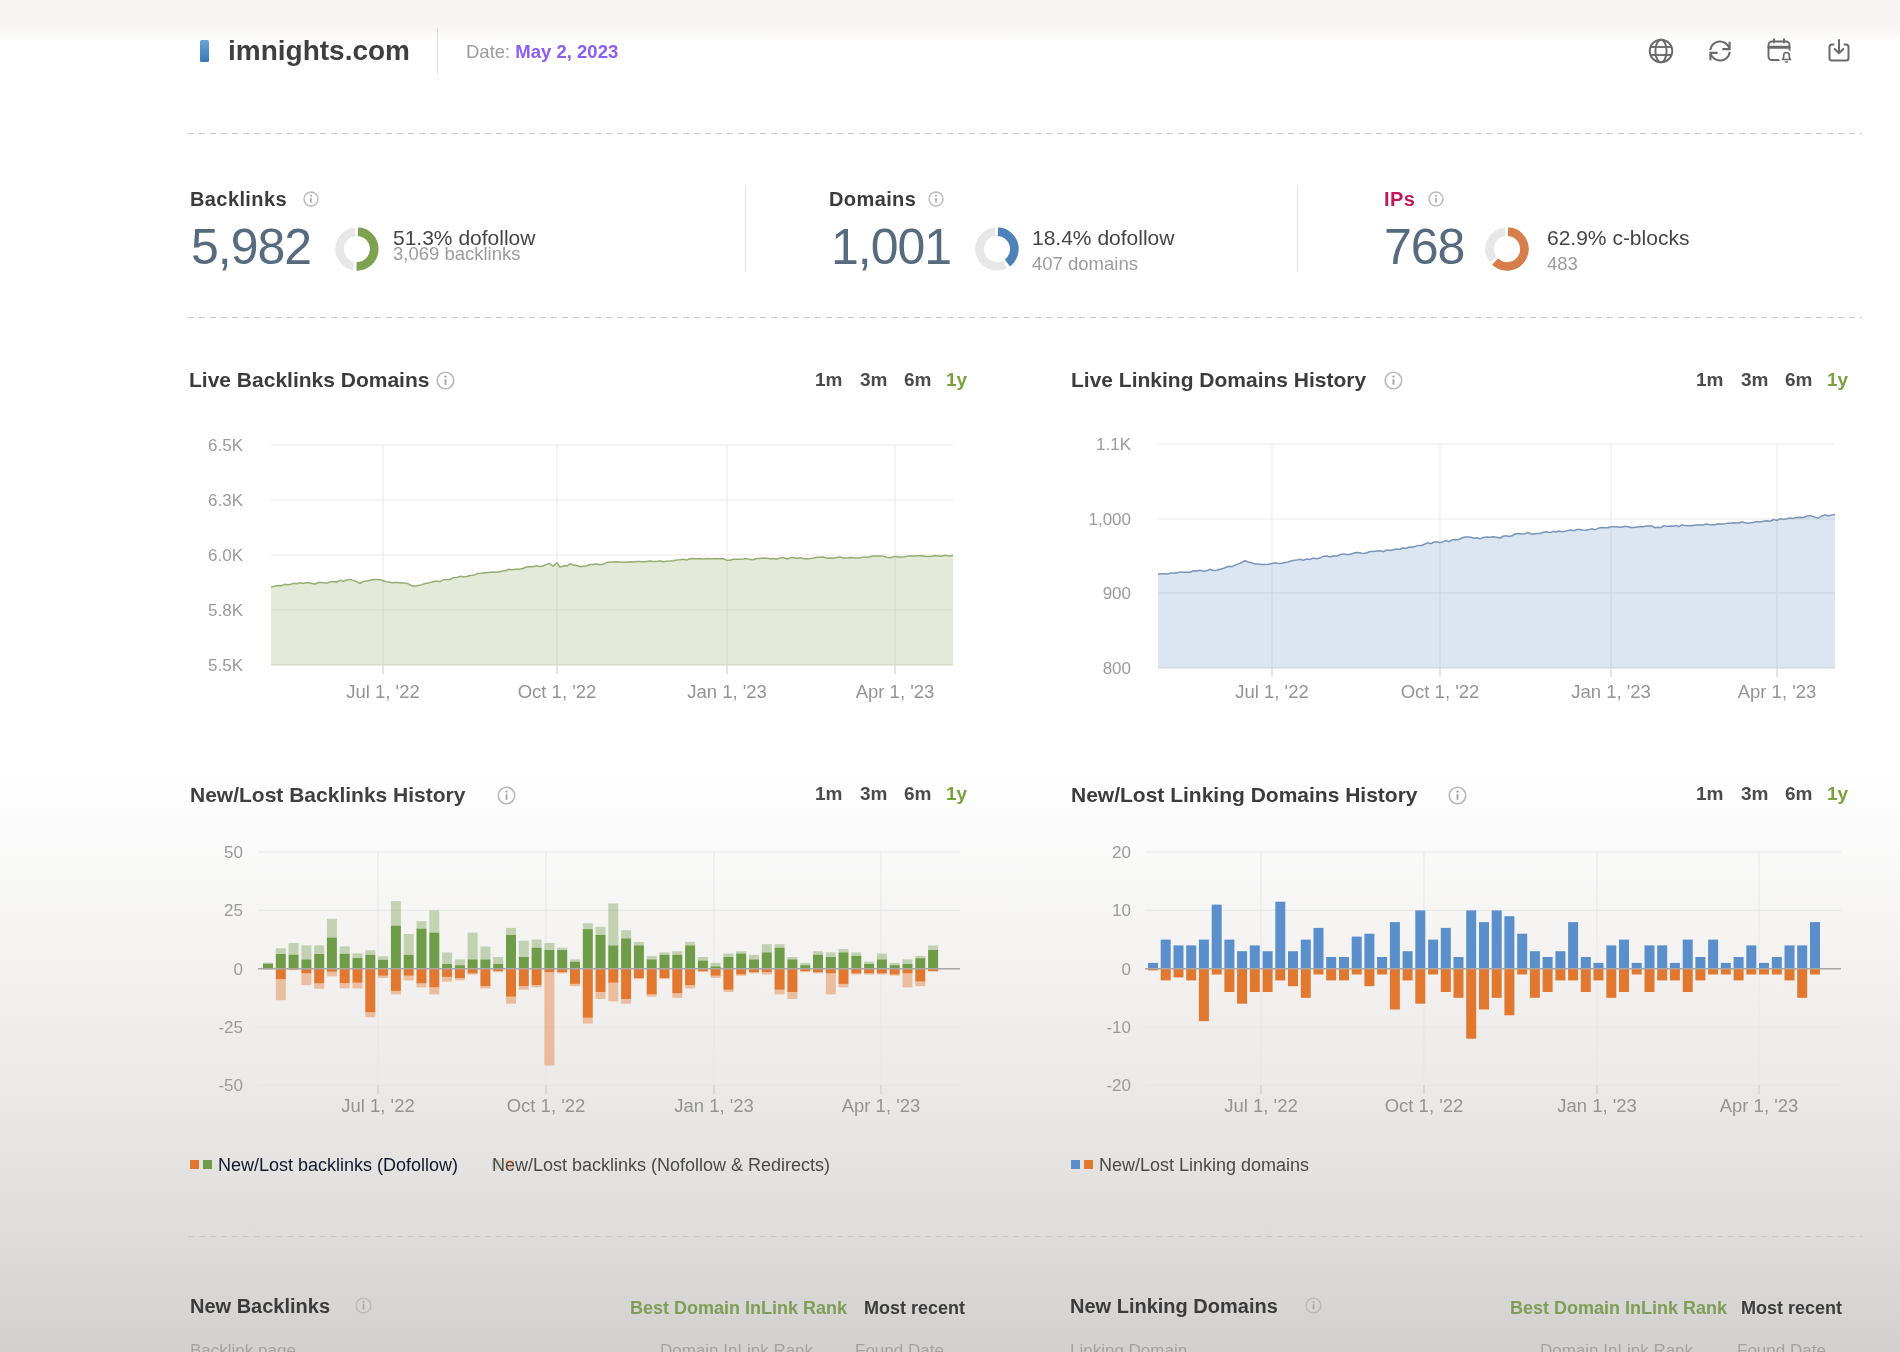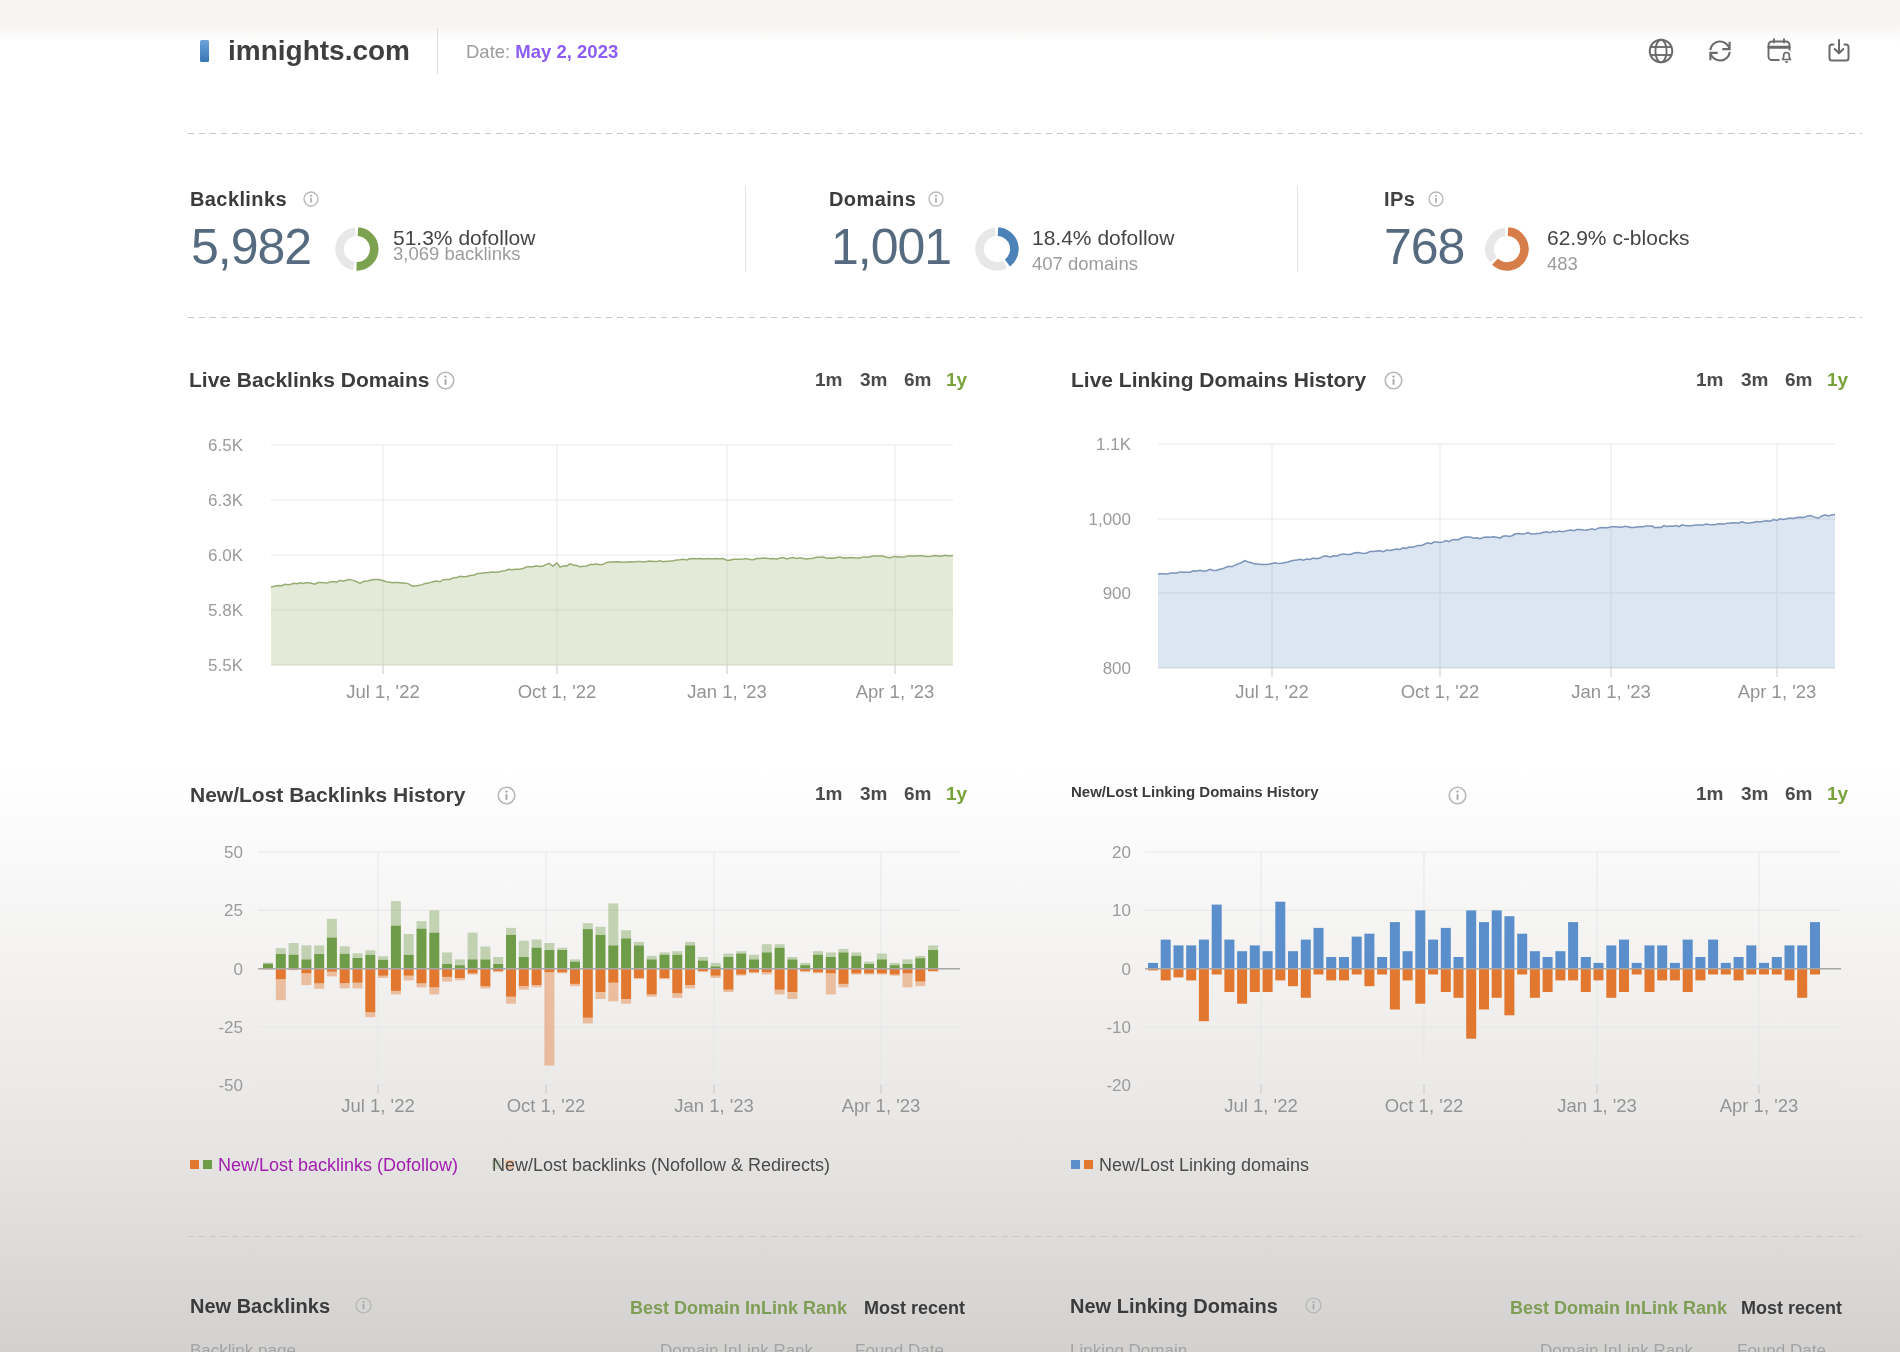--- a/index.html
+++ b/index.html
@@ -53,21 +53,21 @@
     <circle cx="10" cy="10" r="8.7" fill="none" stroke="#b9b9b9" stroke-width="1.7"></circle>
     <circle cx="10" cy="5.9" r="1.25" fill="#a8a8a8"></circle>
     <rect x="9" y="8.3" width="2" height="6.4" rx="0.9" fill="#a8a8a8"></rect>
   </svg>
 <div class="abs" style="left:829px;top:188px;font-size:20px;letter-spacing:0.4px;font-weight:bold;color:#3b3b3b">Domains</div>
 <svg style="position:absolute;left:928px;top:191px" width="16" height="16" viewBox="0 0 20 20">
     <circle cx="10" cy="10" r="8.7" fill="none" stroke="#b9b9b9" stroke-width="1.7"></circle>
     <circle cx="10" cy="5.9" r="1.25" fill="#a8a8a8"></circle>
     <rect x="9" y="8.3" width="2" height="6.4" rx="0.9" fill="#a8a8a8"></rect>
   </svg>
-<div class="abs" style="left:1384px;top:188px;font-size:20px;letter-spacing:0.4px;font-weight:bold;color:#404040">IPs</div>
+<div class="abs" style="left:1384px;top:188px;font-size:20px;letter-spacing:0.4px;font-weight:bold;color:#be185d">IPs</div>
 <svg style="position:absolute;left:1428px;top:191px" width="16" height="16" viewBox="0 0 20 20">
     <circle cx="10" cy="10" r="8.7" fill="none" stroke="#b9b9b9" stroke-width="1.7"></circle>
     <circle cx="10" cy="5.9" r="1.25" fill="#a8a8a8"></circle>
     <rect x="9" y="8.3" width="2" height="6.4" rx="0.9" fill="#a8a8a8"></rect>
   </svg>
 <div class="abs" style="left:191px;top:218px;font-size:50px;letter-spacing:-1px;color:#566b80">5,982</div>
 <div class="abs" style="left:831px;top:218px;font-size:50px;letter-spacing:-1px;color:#566b80">1,001</div>
 <div class="abs" style="left:1384px;top:218px;font-size:50px;letter-spacing:-1px;color:#566b80">768</div>
 <svg class="abs" style="left:330px;top:222px" width="54" height="54" viewBox="0 0 54 54">
     <path d="M 23.82 44.11 A 17.4 17.4 0 0 1 25.23 9.69" fill="none" stroke="#e7e7e7" stroke-width="8.6"></path>
@@ -116,21 +116,21 @@
 <div class="abs" style="left:1696px;top:783px;font-size:19px;font-weight:bold;color:#4b4b4b">1m</div>
 <div class="abs" style="left:1741px;top:783px;font-size:19px;font-weight:bold;color:#4b4b4b">3m</div>
 <div class="abs" style="left:1785px;top:783px;font-size:19px;font-weight:bold;color:#4b4b4b">6m</div>
 <div class="abs" style="left:1827px;top:783px;font-size:19px;font-weight:bold;color:#7aa23c">1y</div>
 <div class="abs" style="left:190px;top:783px;font-size:21px;font-weight:bold;color:#404040">New/Lost Backlinks History</div>
 <svg style="position:absolute;left:497px;top:786px" width="19" height="19" viewBox="0 0 20 20">
     <circle cx="10" cy="10" r="8.7" fill="none" stroke="#b9b9b9" stroke-width="1.7"></circle>
     <circle cx="10" cy="5.9" r="1.25" fill="#a8a8a8"></circle>
     <rect x="9" y="8.3" width="2" height="6.4" rx="0.9" fill="#a8a8a8"></rect>
   </svg>
-<div class="abs" style="left:1071px;top:783px;font-size:15px;font-weight:bold;color:#3c3c3c">New/Lost Linking Domains History</div>
+<div class="abs" style="left:1071px;top:783px;font-size:21px;font-weight:bold;color:#3c3c3c">New/Lost Linking Domains History</div>
 <svg style="position:absolute;left:1448px;top:786px" width="19" height="19" viewBox="0 0 20 20">
     <circle cx="10" cy="10" r="8.7" fill="none" stroke="#b9b9b9" stroke-width="1.7"></circle>
     <circle cx="10" cy="5.9" r="1.25" fill="#a8a8a8"></circle>
     <rect x="9" y="8.3" width="2" height="6.4" rx="0.9" fill="#a8a8a8"></rect>
   </svg>
 <svg style="position:absolute;left:180px;top:430px" width="830" height="290" viewBox="180 430 830 290">
     <line x1="271" y1="445" x2="953" y2="445" stroke="#e9e9e9" stroke-width="1"></line>
     <line x1="271" y1="500" x2="953" y2="500" stroke="#e9e9e9" stroke-width="1"></line>
     <line x1="271" y1="555" x2="953" y2="555" stroke="#e9e9e9" stroke-width="1"></line>
     <line x1="271" y1="610" x2="953" y2="610" stroke="#e9e9e9" stroke-width="1"></line>
@@ -540,21 +540,21 @@
     <text x="1131" y="974.7" font-size="17" fill="#9b9b9b" text-anchor="end">0</text>
     <text x="1131" y="1033" font-size="17" fill="#9b9b9b" text-anchor="end">-10</text>
     <text x="1131" y="1091.3" font-size="17" fill="#9b9b9b" text-anchor="end">-20</text>
     <text x="1261" y="1112" font-size="18.5" fill="#949494" text-anchor="middle">Jul 1, '22</text>
     <text x="1424" y="1112" font-size="18.5" fill="#949494" text-anchor="middle">Oct 1, '22</text>
     <text x="1597" y="1112" font-size="18.5" fill="#949494" text-anchor="middle">Jan 1, '23</text>
     <text x="1759" y="1112" font-size="18.5" fill="#949494" text-anchor="middle">Apr 1, '23</text>
   </svg>
 <div class="abs" style="left:190px;top:1160px;width:9px;height:9px;background:#e2782f"></div>
 <div class="abs" style="left:203px;top:1160px;width:9px;height:9px;background:#6f9c48"></div>
-<div class="abs" style="left:218px;top:1155px;font-size:18px;color:#a21caf">New/Lost backlinks (Dofollow)</div>
+<div class="abs" style="left:218px;top:1155px;font-size:18px;color:#0f172a">New/Lost backlinks (Dofollow)</div>
 <div class="abs" style="left:492px;top:1160px;width:9px;height:9px;background:#cbd4c0"></div>
 <div class="abs" style="left:505px;top:1160px;width:9px;height:9px;background:#f3c6a8"></div>
 <div class="abs" style="left:492px;top:1155px;font-size:18px;color:#4a4a4a">New/Lost backlinks (Nofollow &amp; Redirects)</div>
 <div class="abs" style="left:1071px;top:1160px;width:9px;height:9px;background:#5a8fcb"></div>
 <div class="abs" style="left:1084px;top:1160px;width:9px;height:9px;background:#e2782f"></div>
 <div class="abs" style="left:1099px;top:1155px;font-size:18px;color:#4a4a4a">New/Lost Linking domains</div>
 <div class="abs" style="left:190px;top:1295px;font-size:20px;font-weight:bold;color:#3b3b3b">New Backlinks</div>
 <svg style="position:absolute;left:355px;top:1297px" width="17" height="17" viewBox="0 0 20 20">
     <circle cx="10" cy="10" r="8.7" fill="none" stroke="#b9b9b9" stroke-width="1.7"></circle>
     <circle cx="10" cy="5.9" r="1.25" fill="#a8a8a8"></circle>

